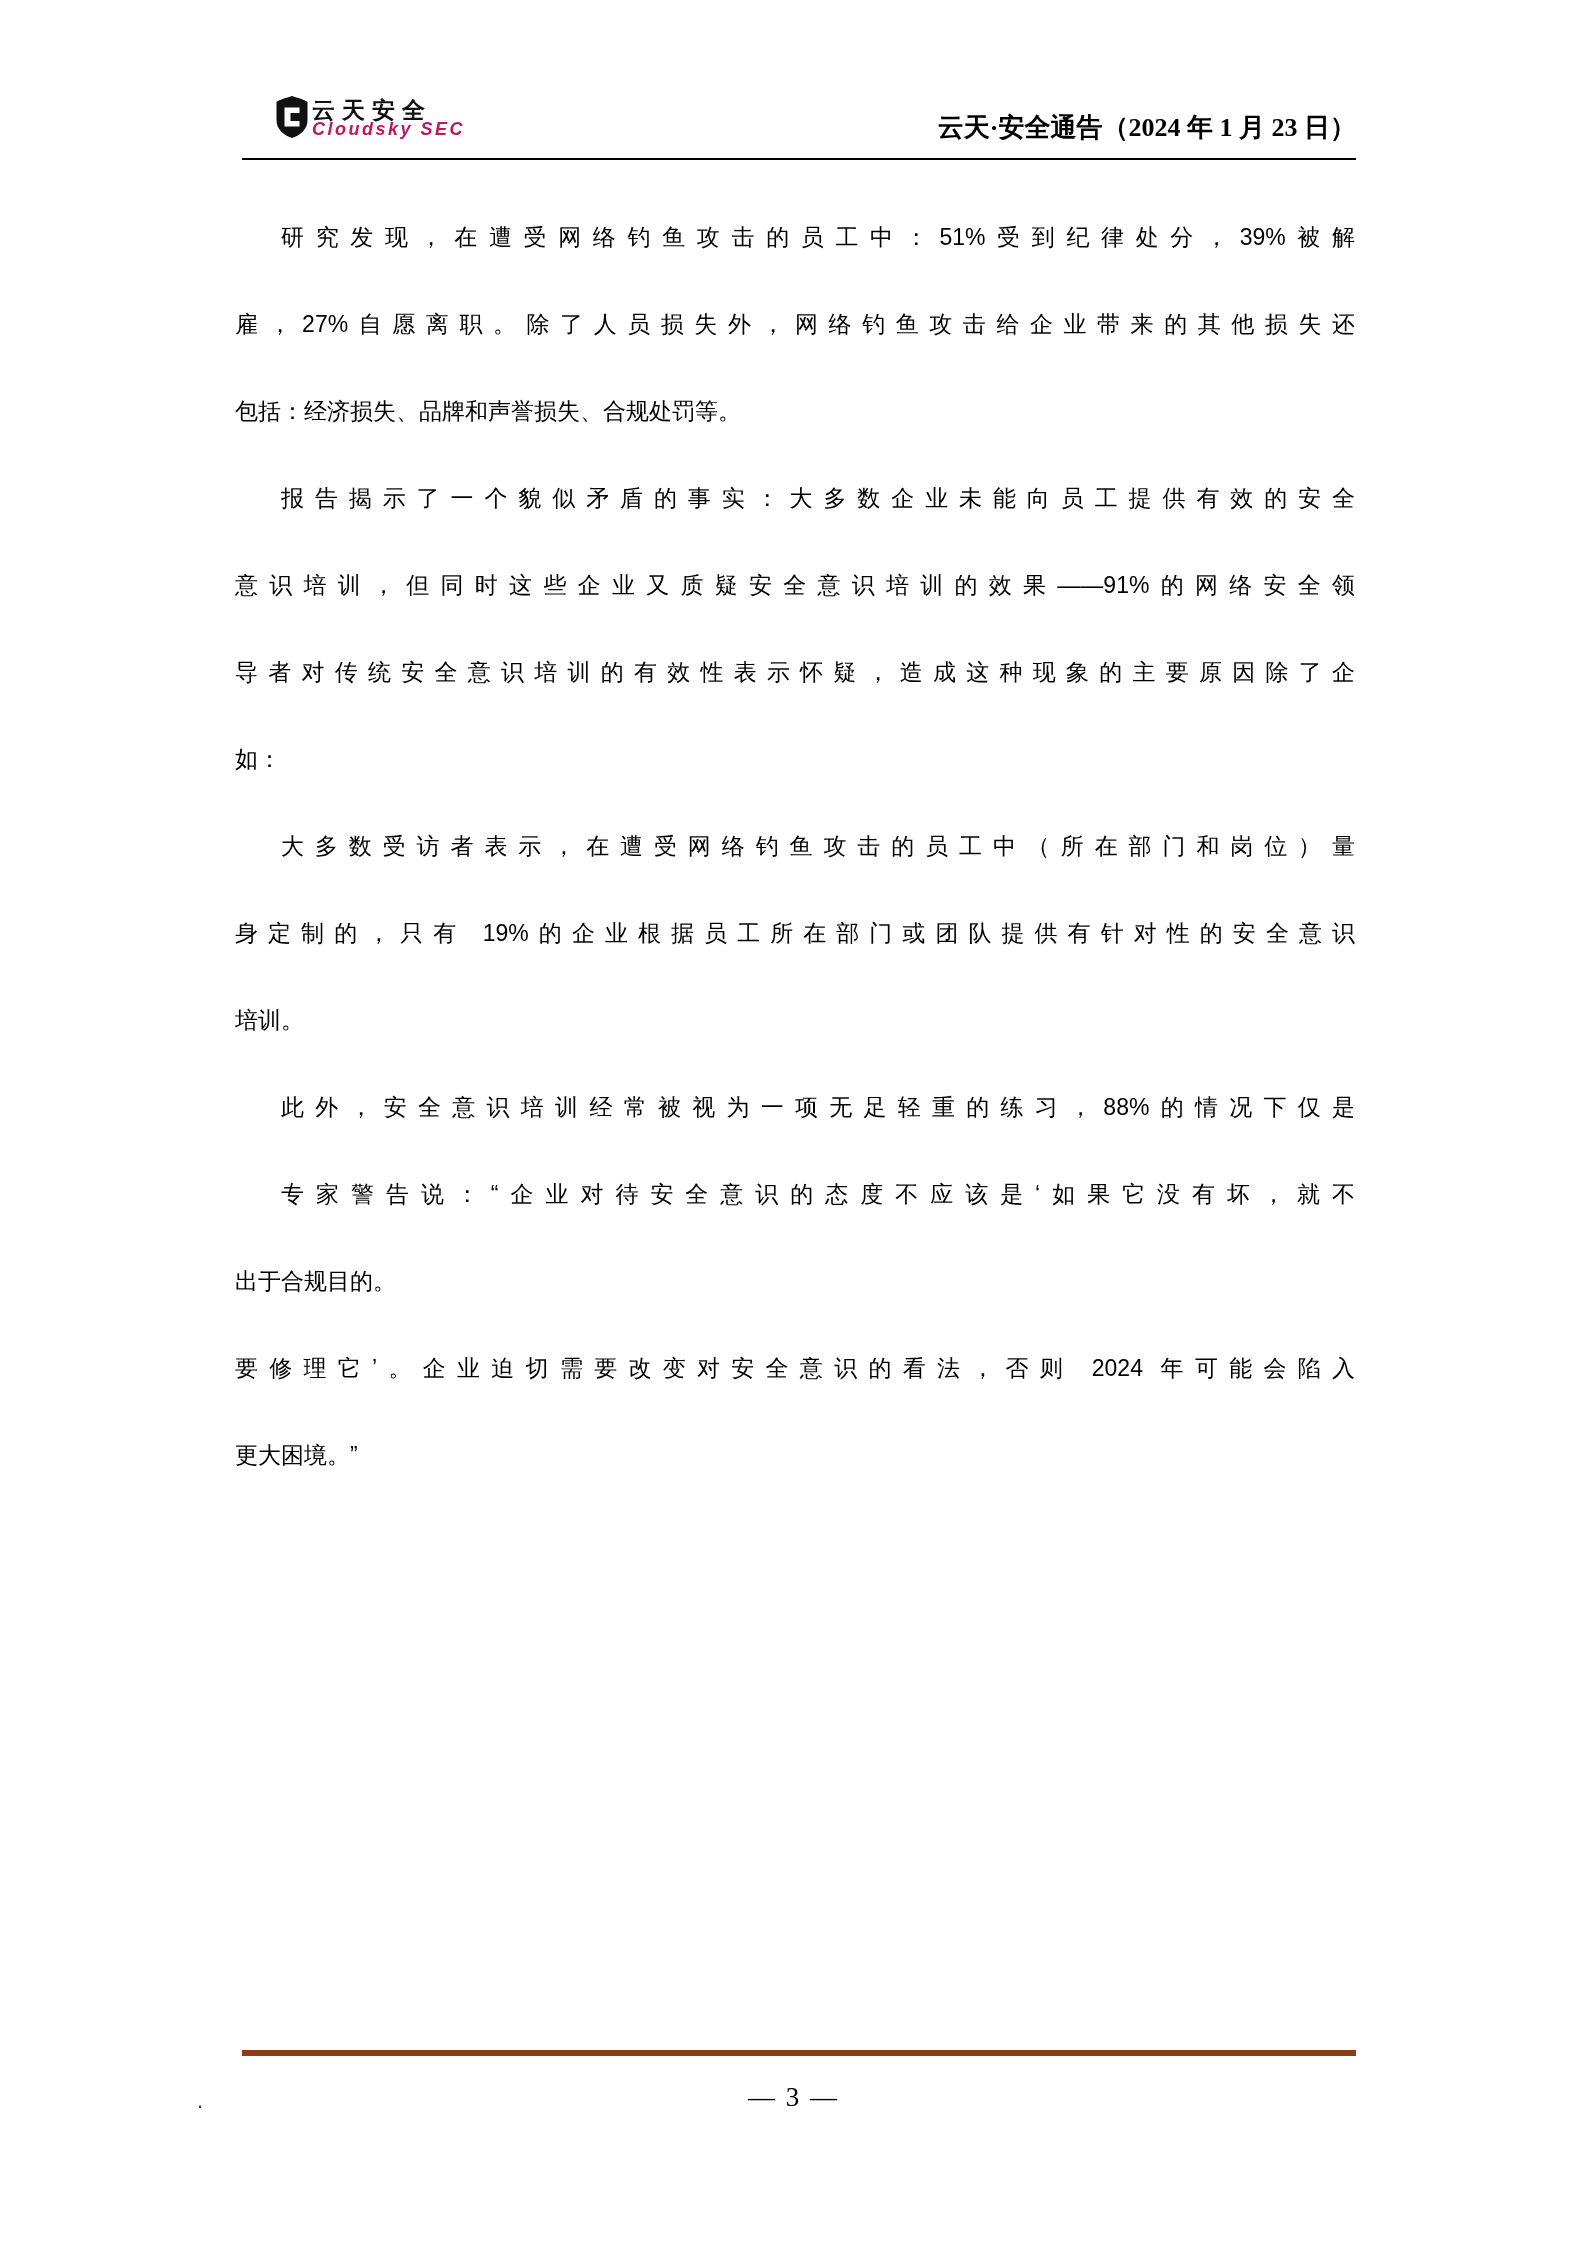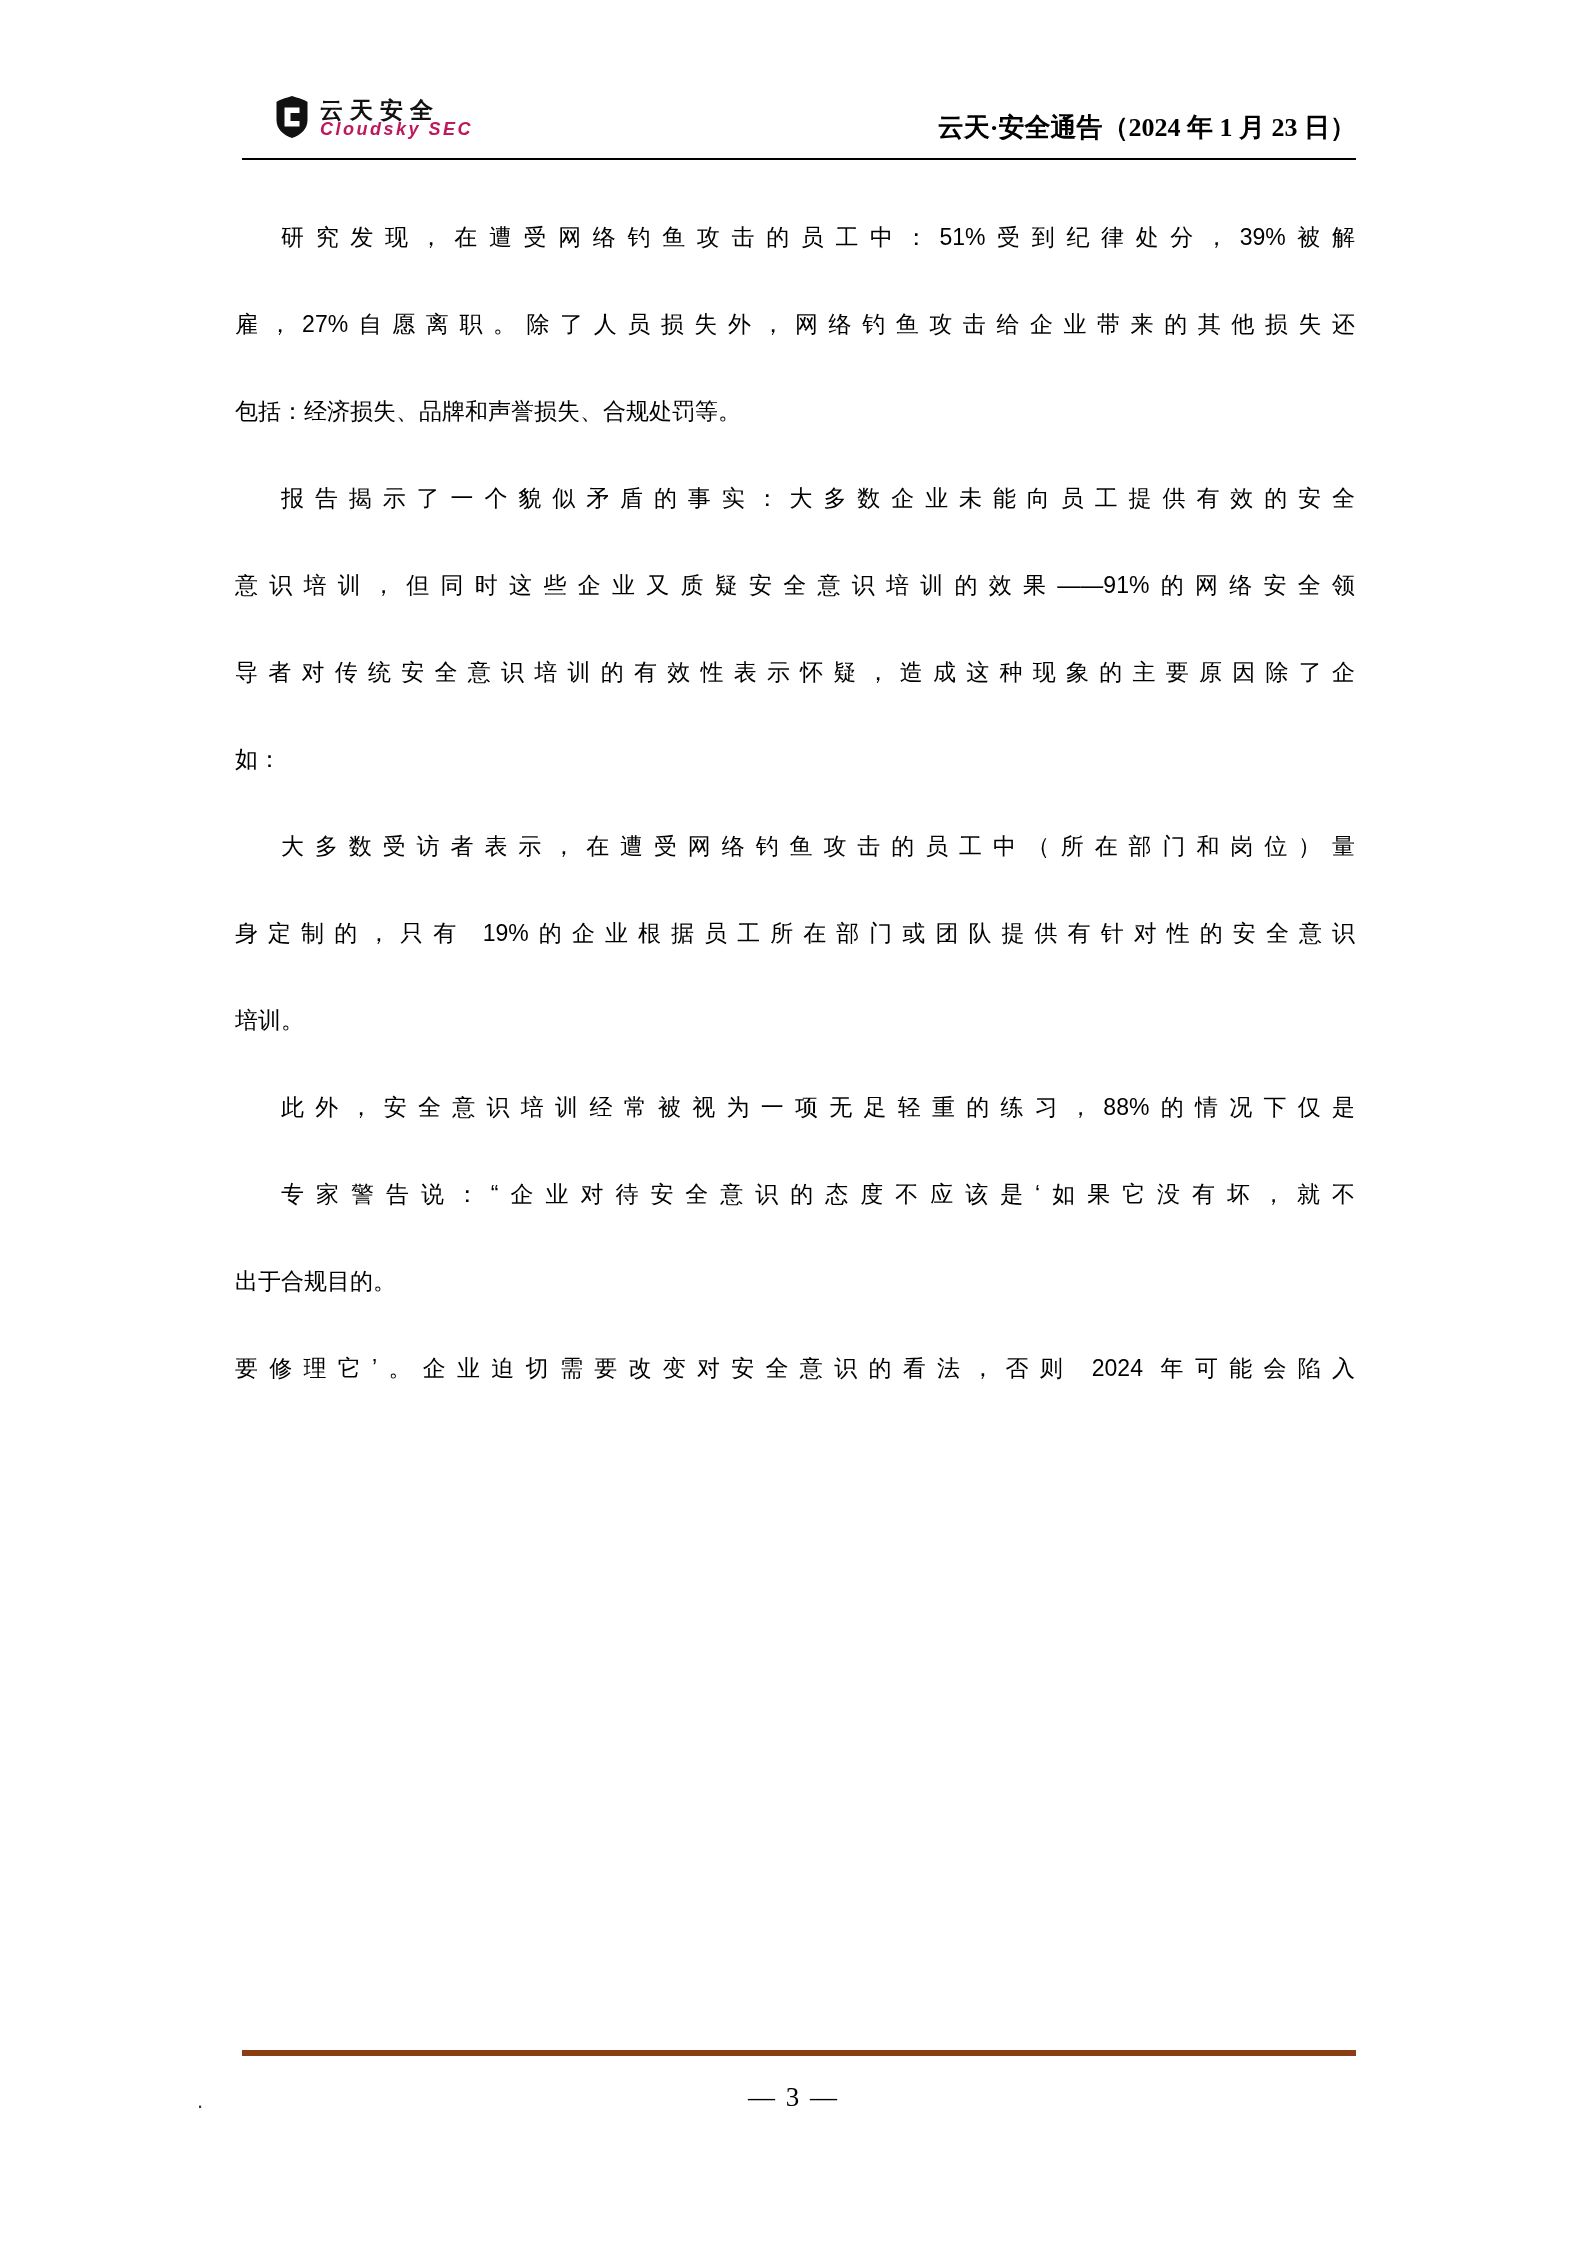--- a/index.html
+++ b/index.html
@@ -8,21 +8,21 @@
     width:1587px;height:2245px;
     margin:0 auto;
     background:#ffffff;
     font-family:"Liberation Sans","DejaVu Sans",sans-serif;
     color:#000;
     overflow:hidden;
   }
   
   .logo{
     position:absolute;left:276px;top:96px;
-    display:flex;align-items:center;gap:12px;
+    display:flex;align-items:center;gap:4px;
   }
   .logo svg{display:block;}
   .logo-text{display:flex;flex-direction:column;justify-content:center;}
   .brand-cn{
     font-size:23px;font-weight:bold;letter-spacing:7px;
     line-height:24px;color:#111;white-space:nowrap;
   }
   .brand-en{
     font-size:18px;font-weight:bold;font-style:italic;
     letter-spacing:2.5px;line-height:15px;color:#be185d;white-space:nowrap;
@@ -95,19 +95,20 @@
       <div class="line justify">意识培训，但同时这些企业又质疑安全意识培训的效果——91%的网络安全领</div>
       <div class="line justify">导者对传统安全意识培训的有效性表示怀疑，造成这种现象的主要原因除了企</div>
       <div class="line">如：</div>
       <div class="line indent justify">大多数受访者表示，在遭受网络钓鱼攻击的员工中（所在部门和岗位）量</div>
       <div class="line justify">身定制的，只有 19%的企业根据员工所在部门或团队提供有针对性的安全意识</div>
       <div class="line">培训。</div>
       <div class="line indent justify">此外，安全意识培训经常被视为一项无足轻重的练习，88%的情况下仅是</div>
       <div class="line indent justify">专家警告说：“企业对待安全意识的态度不应该是‘如果它没有坏，就不</div>
       <div class="line">出于合规目的。</div>
       <div class="line justify">要修理它’。企业迫切需要改变对安全意识的看法，否则 2024 年可能会陷入</div>
+      <div class="line">更大困境。”</div>
     </div>
 
   <div class="footer-rule" id="footer-rule" style="background: rgb(139, 62, 18);"></div>
   <div class="footer-dot">.</div>
   <div class="page-number">— 3 —</div>
 
 </div>
 
 </body></html>

